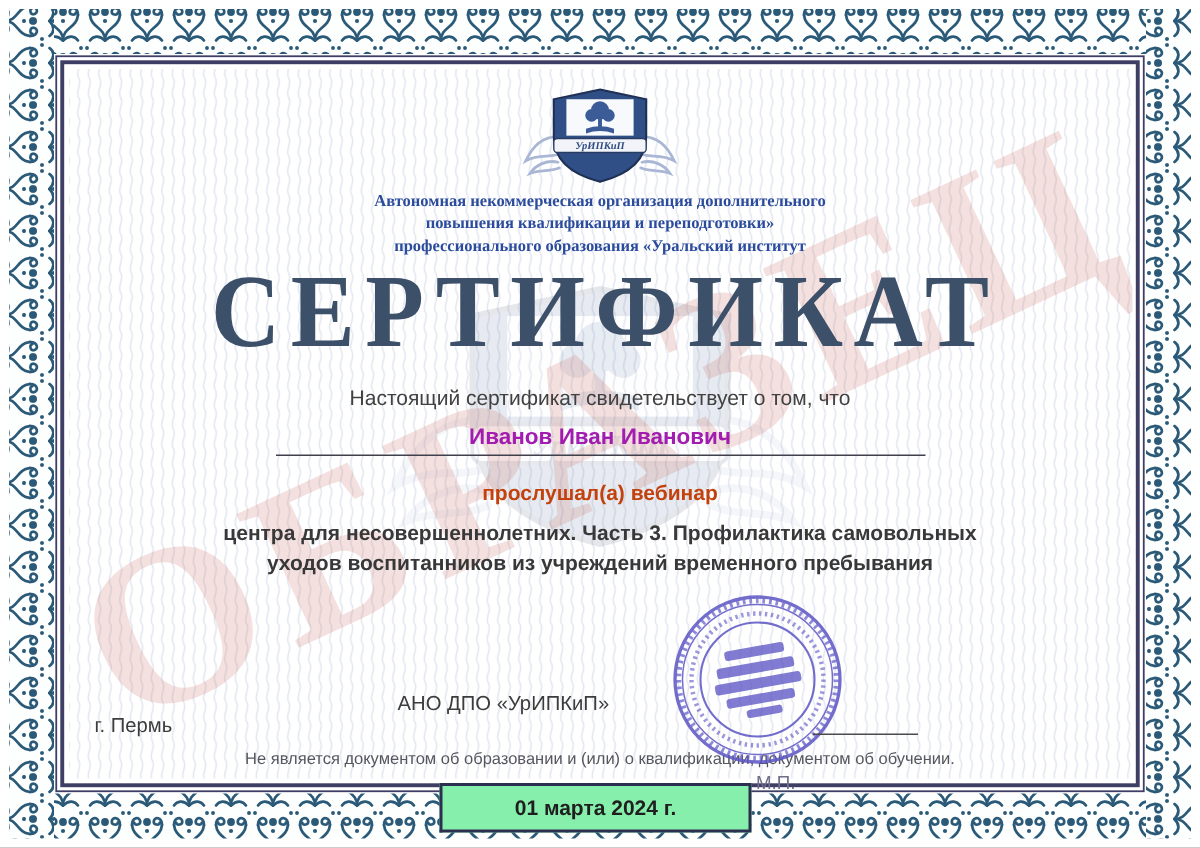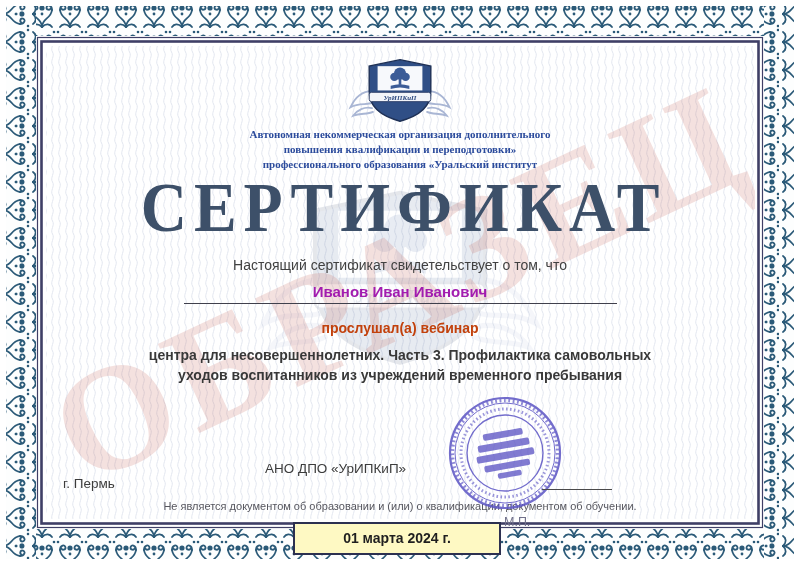--- a/index.html
+++ b/index.html
@@ -34,21 +34,21 @@
   .name-line{top:303px;left:184px;width:433px;border-top:1.5px solid #40404c;}
   .action{top:320px;font-size:14px;color:#c2410c;font-weight:bold;}
   .course{top:345px;font-size:14px;font-weight:bold;line-height:20px;color:#383838;}
   .city{left:63px;top:476px;font-size:13.5px;color:#3c3c3c;}
   .director{left:265px;top:461px;font-size:13.5px;line-height:15.5px;color:#3c3c3c;text-align:left;}
   .stamp{left:446px;top:394px;z-index:3;}
   .mp{left:504px;top:475px;font-size:12.5px;color:#70708a;z-index:4;margin-top:40px;}
   .sig-line{left:542px;top:488px;width:70px;border-bottom:1.5px solid #4a4a4a;height:1px;z-index:4;}
   .disclaimer{top:500px;font-size:11px;color:#56565e;}
   .date-box{
-    left:293px;top:522px;width:204px;height:29px;background:#fef9c3;
+    left:293px;top:522px;width:204px;height:29px;background:#86efac;
     border:2px solid #2c3050;z-index:5;
     font-size:14px;font-weight:bold;color:#1f1f1f;line-height:29px;text-align:center;
   }
 </style>
 </head>
 <body>
 
 <div class="page">
 
   <svg class="bg-svg" width="800" height="565" viewBox="0 0 800 565" aria-hidden="true">

